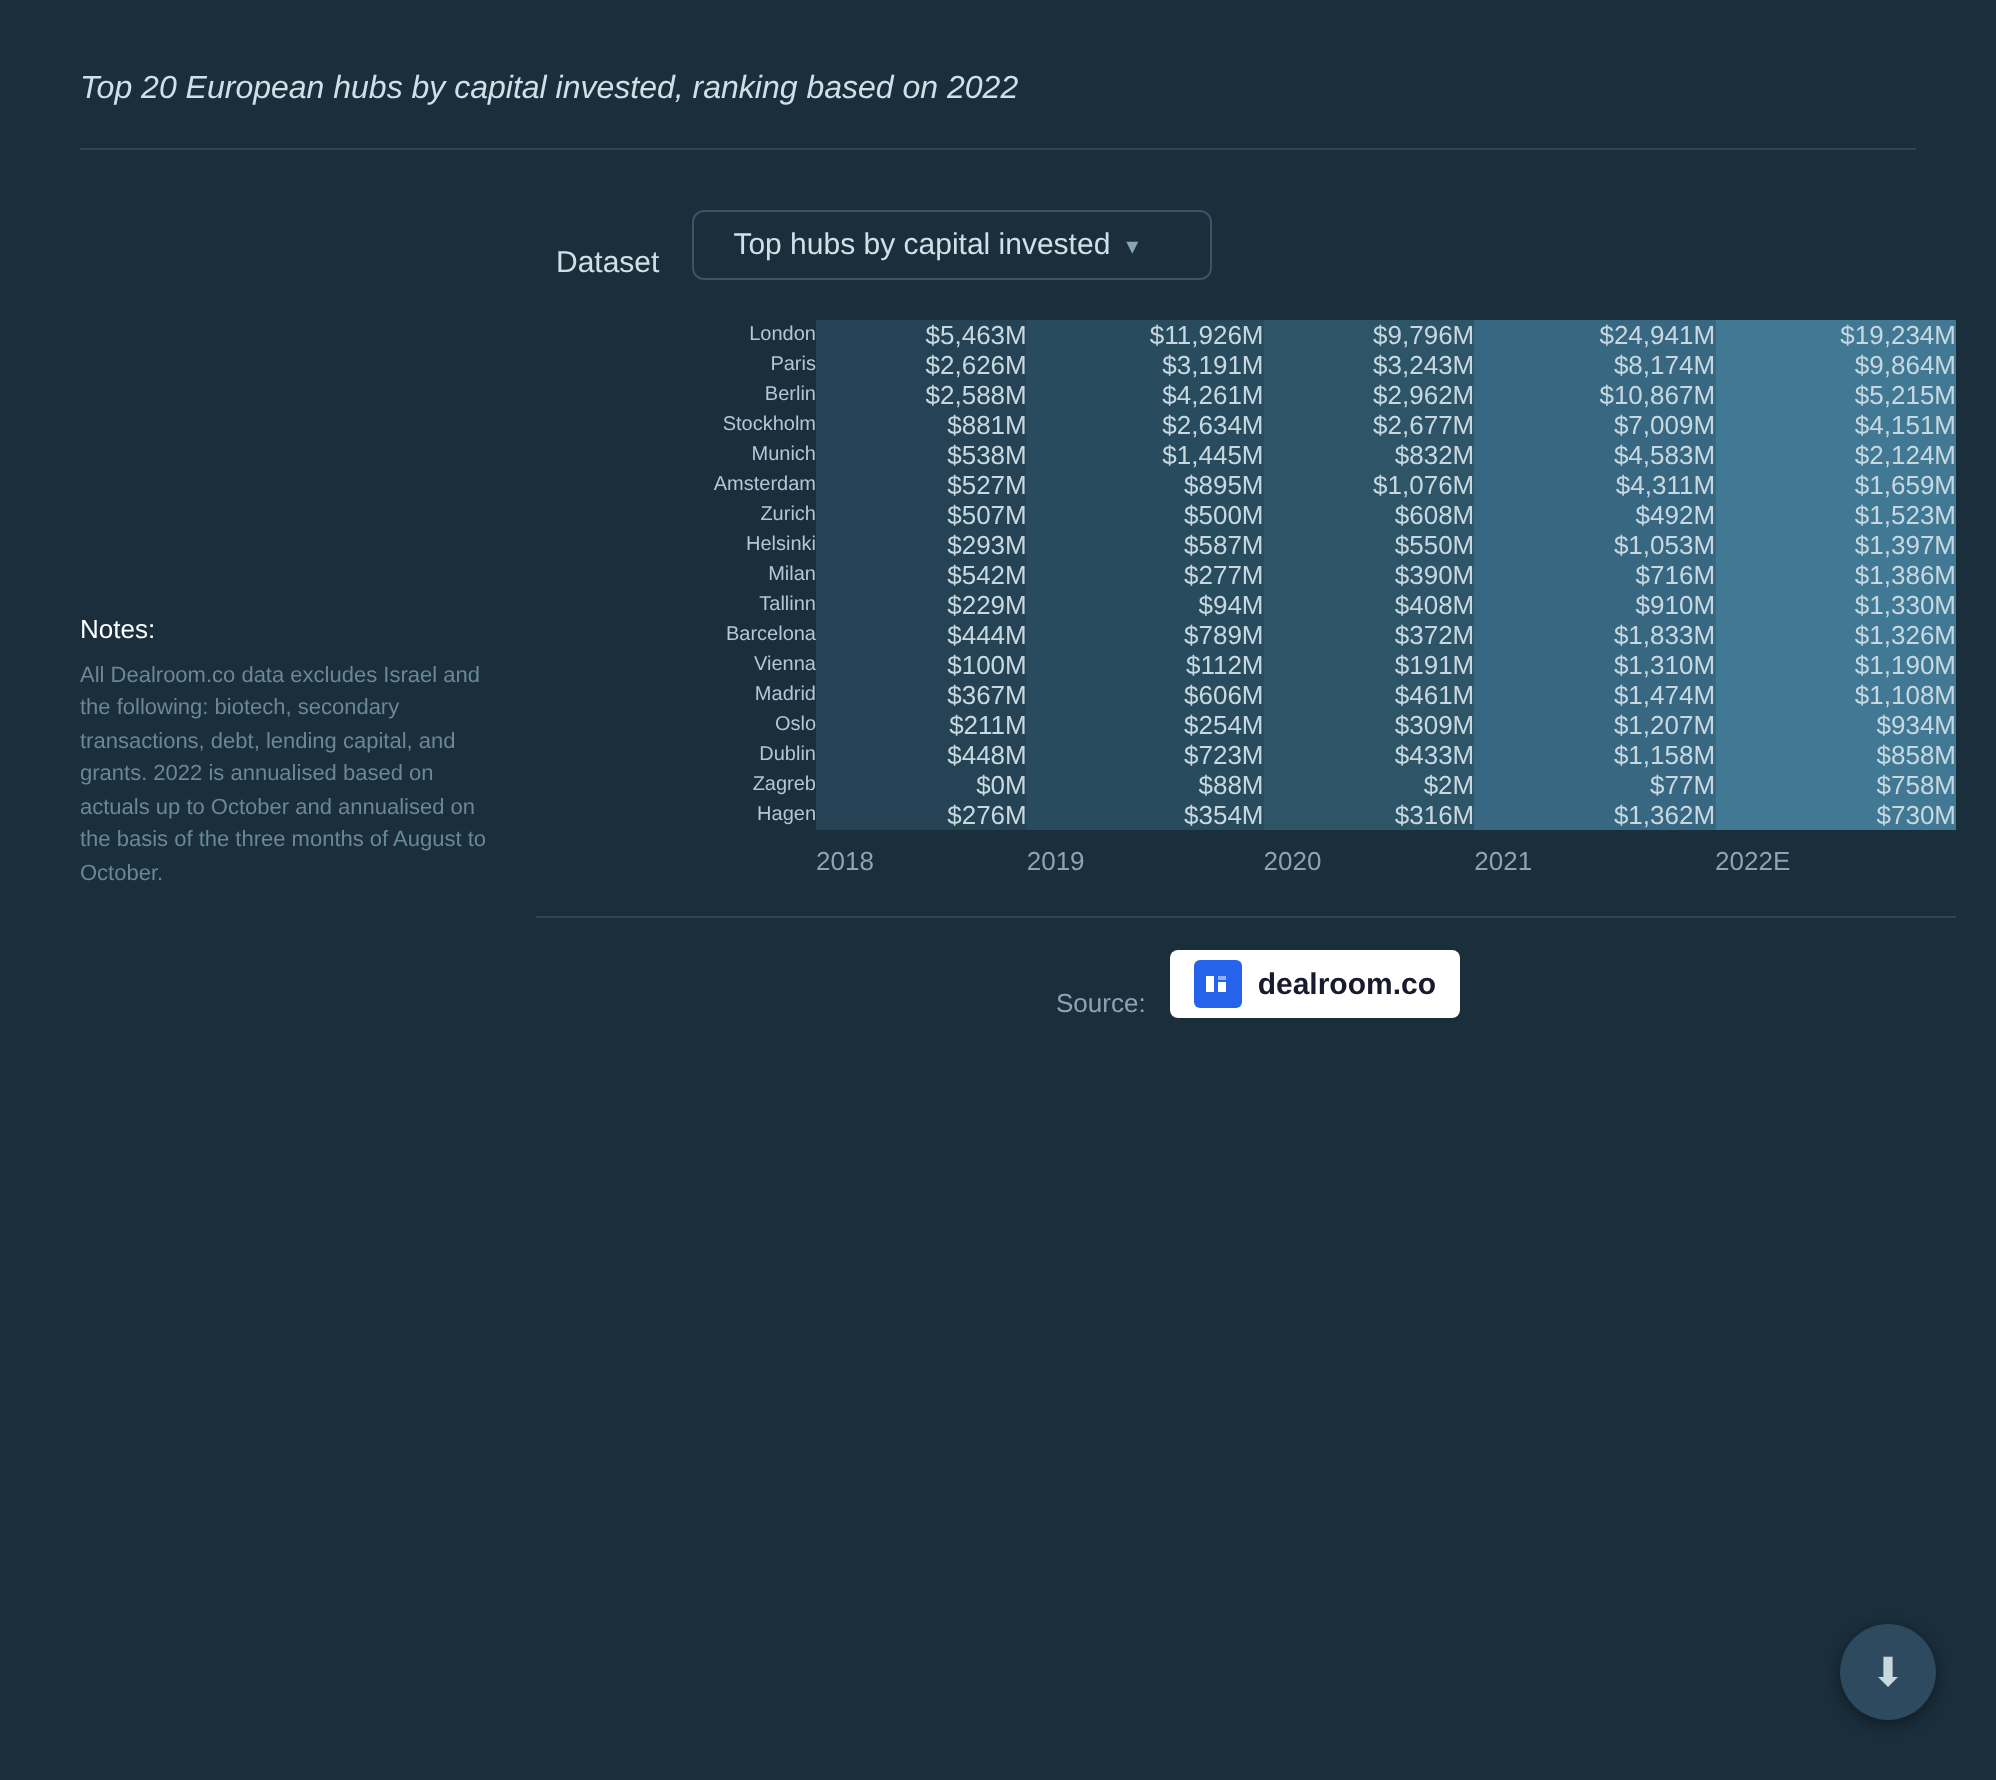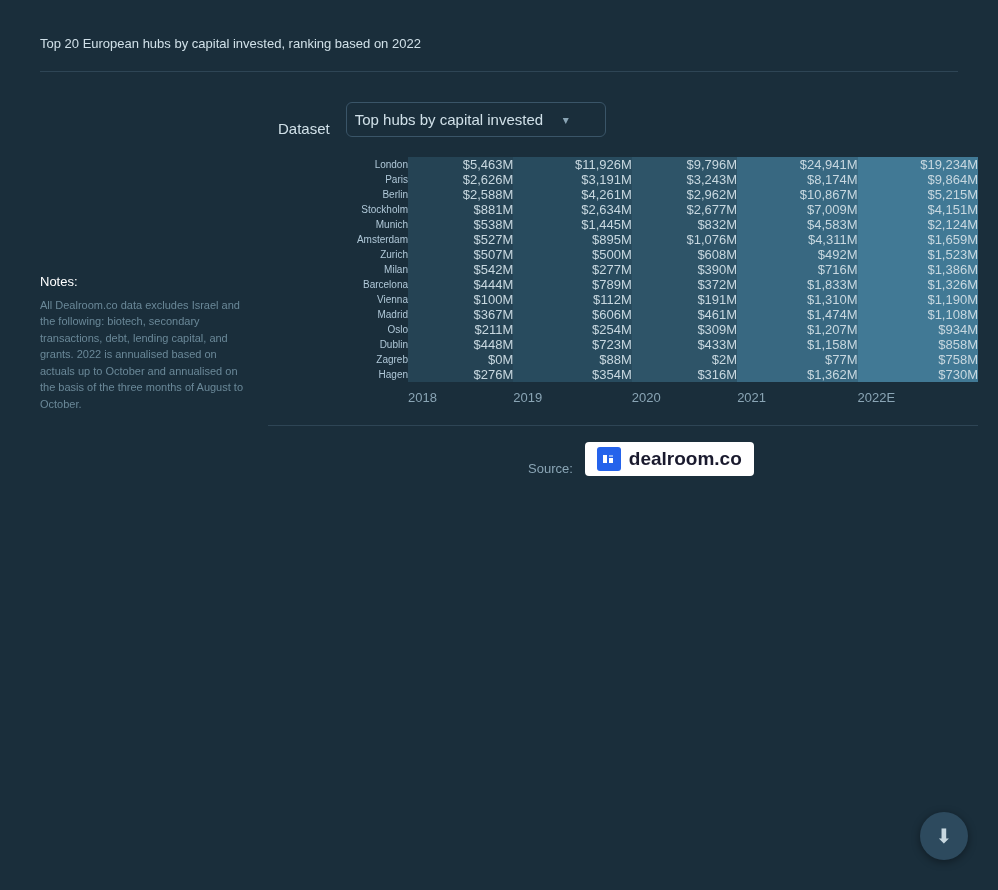--- a/index.html
+++ b/index.html
@@ -6,24 +6,25 @@
     body {
       background-color: #1a2e3b;
       font-family: 'Arial', sans-serif;
       color: #c8d8e0;
       width: 998px;
       min-height: 890px;
       position: relative;
     }
 
     .page-title {
-      font-size: 13px;
+      font-size: 16px;
       color: #d0e0e8;
       padding: 36px 60px 20px 40px;
       font-weight: 400;
+      font-style: italic;
     }
 
     .divider {
       border: none;
       border-top: 1px solid #2e4555;
       margin: 0 40px 30px 40px;
     }
 
     .content-area {
       display: flex;
@@ -73,21 +74,21 @@
     .dataset-label {
       font-size: 15px;
       color: #d0e0e8;
       font-weight: 500;
     }
 
     .dataset-dropdown {
       background: #1a2e3b;
       border: 1px solid #3a5568;
       border-radius: 6px;
-      padding: 8px 36px 8px 8px;
+      padding: 8px 36px 8px 20px;
       color: #d0e0e8;
       font-size: 15px;
       cursor: pointer;
       position: relative;
       display: flex;
       align-items: center;
       gap: 8px;
       min-width: 260px;
     }
 
@@ -178,21 +179,21 @@
       border-radius: 3px;
       display: flex;
       align-items: center;
       justify-content: center;
       color: white;
       font-size: 14px;
       font-weight: bold;
     }
 
     .dealroom-logo-text {
-      font-size: 19px;
+      font-size: 15px;
       font-weight: bold;
       color: #1a1a2e;
     }
 
     .download-btn {
       position: fixed;
       bottom: 30px;
       right: 30px;
       width: 48px;
       height: 48px;
@@ -287,26 +288,42 @@
             </tr>
             <tr>
               <td class="city-cell">Zurich</td>
               <td class="value-cell col-2018">$507M</td>
               <td class="value-cell col-2019">$500M</td>
               <td class="value-cell col-2020">$608M</td>
               <td class="value-cell col-2021">$492M</td>
               <td class="value-cell col-2022">$1,523M</td>
             </tr>
             <tr>
+              <td class="city-cell">Helsinki</td>
+              <td class="value-cell col-2018">$293M</td>
+              <td class="value-cell col-2019">$587M</td>
+              <td class="value-cell col-2020">$550M</td>
+              <td class="value-cell col-2021">$1,053M</td>
+              <td class="value-cell col-2022">$1,397M</td>
+            </tr>
+            <tr>
               <td class="city-cell">Milan</td>
               <td class="value-cell col-2018">$542M</td>
               <td class="value-cell col-2019">$277M</td>
               <td class="value-cell col-2020">$390M</td>
               <td class="value-cell col-2021">$716M</td>
               <td class="value-cell col-2022">$1,386M</td>
+            </tr>
+            <tr>
+              <td class="city-cell">Tallinn</td>
+              <td class="value-cell col-2018">$229M</td>
+              <td class="value-cell col-2019">$94M</td>
+              <td class="value-cell col-2020">$408M</td>
+              <td class="value-cell col-2021">$910M</td>
+              <td class="value-cell col-2022">$1,330M</td>
             </tr>
             <tr>
               <td class="city-cell">Barcelona</td>
               <td class="value-cell col-2018">$444M</td>
               <td class="value-cell col-2019">$789M</td>
               <td class="value-cell col-2020">$372M</td>
               <td class="value-cell col-2021">$1,833M</td>
               <td class="value-cell col-2022">$1,326M</td>
             </tr>
             <tr>

